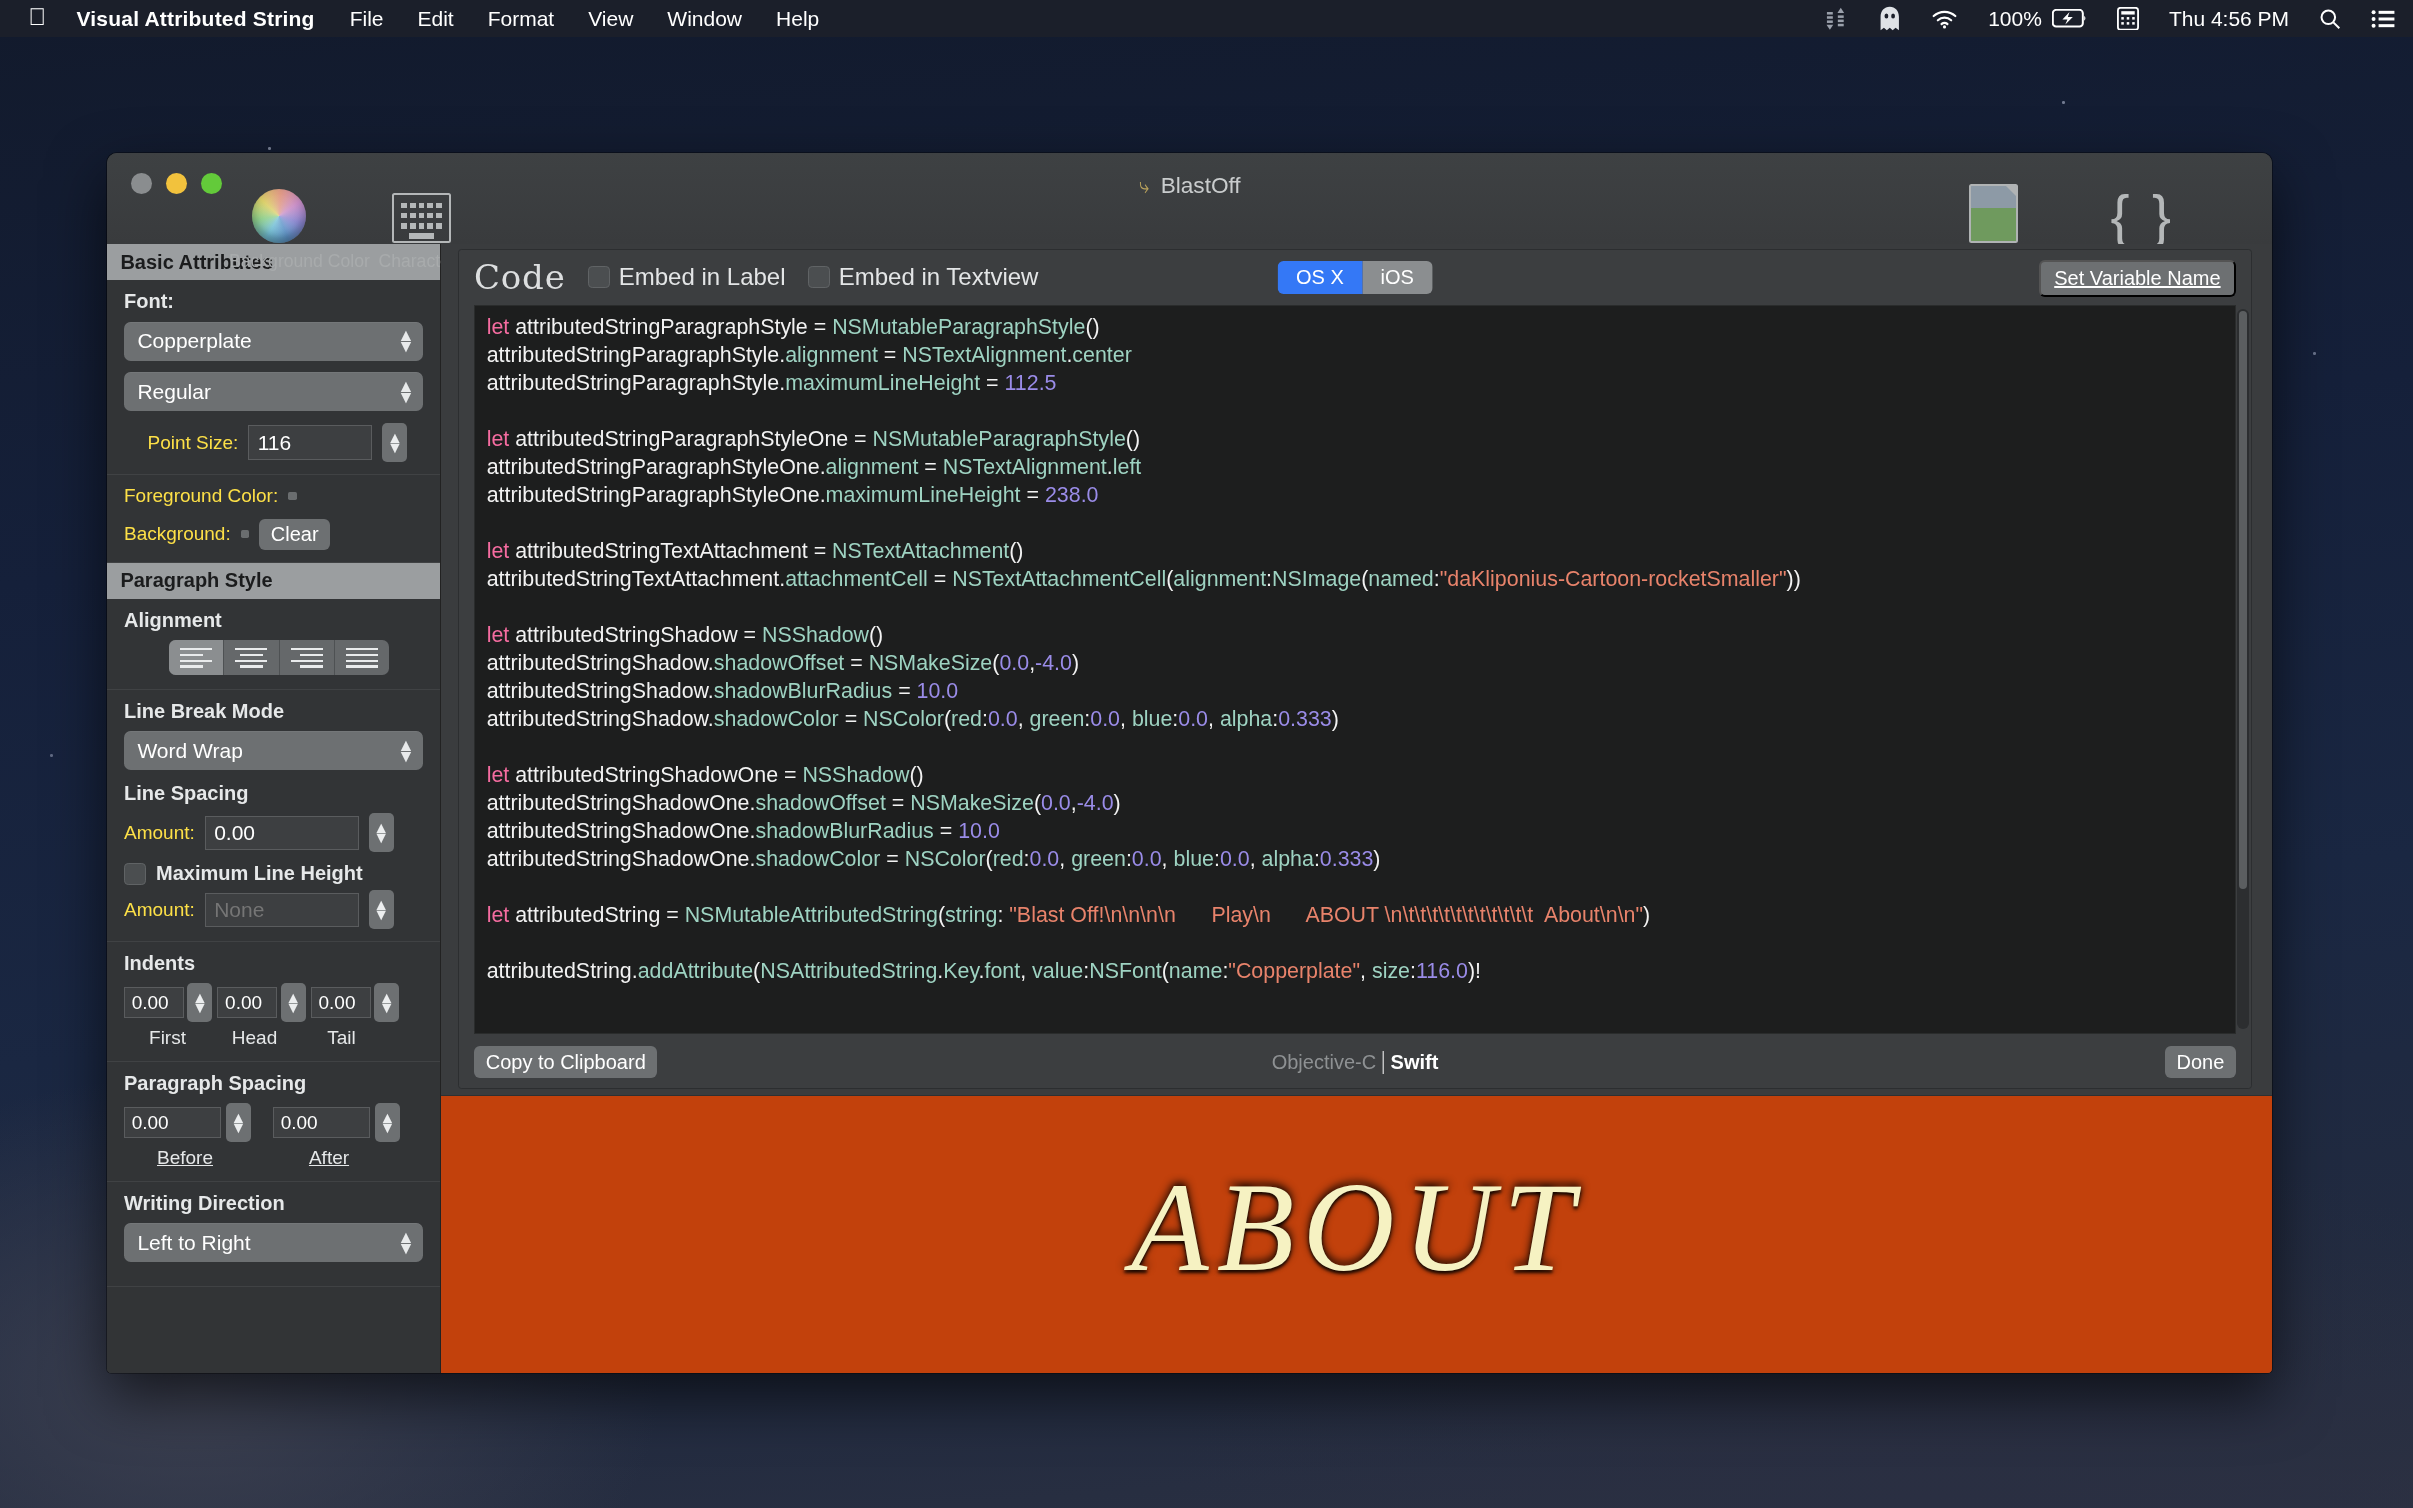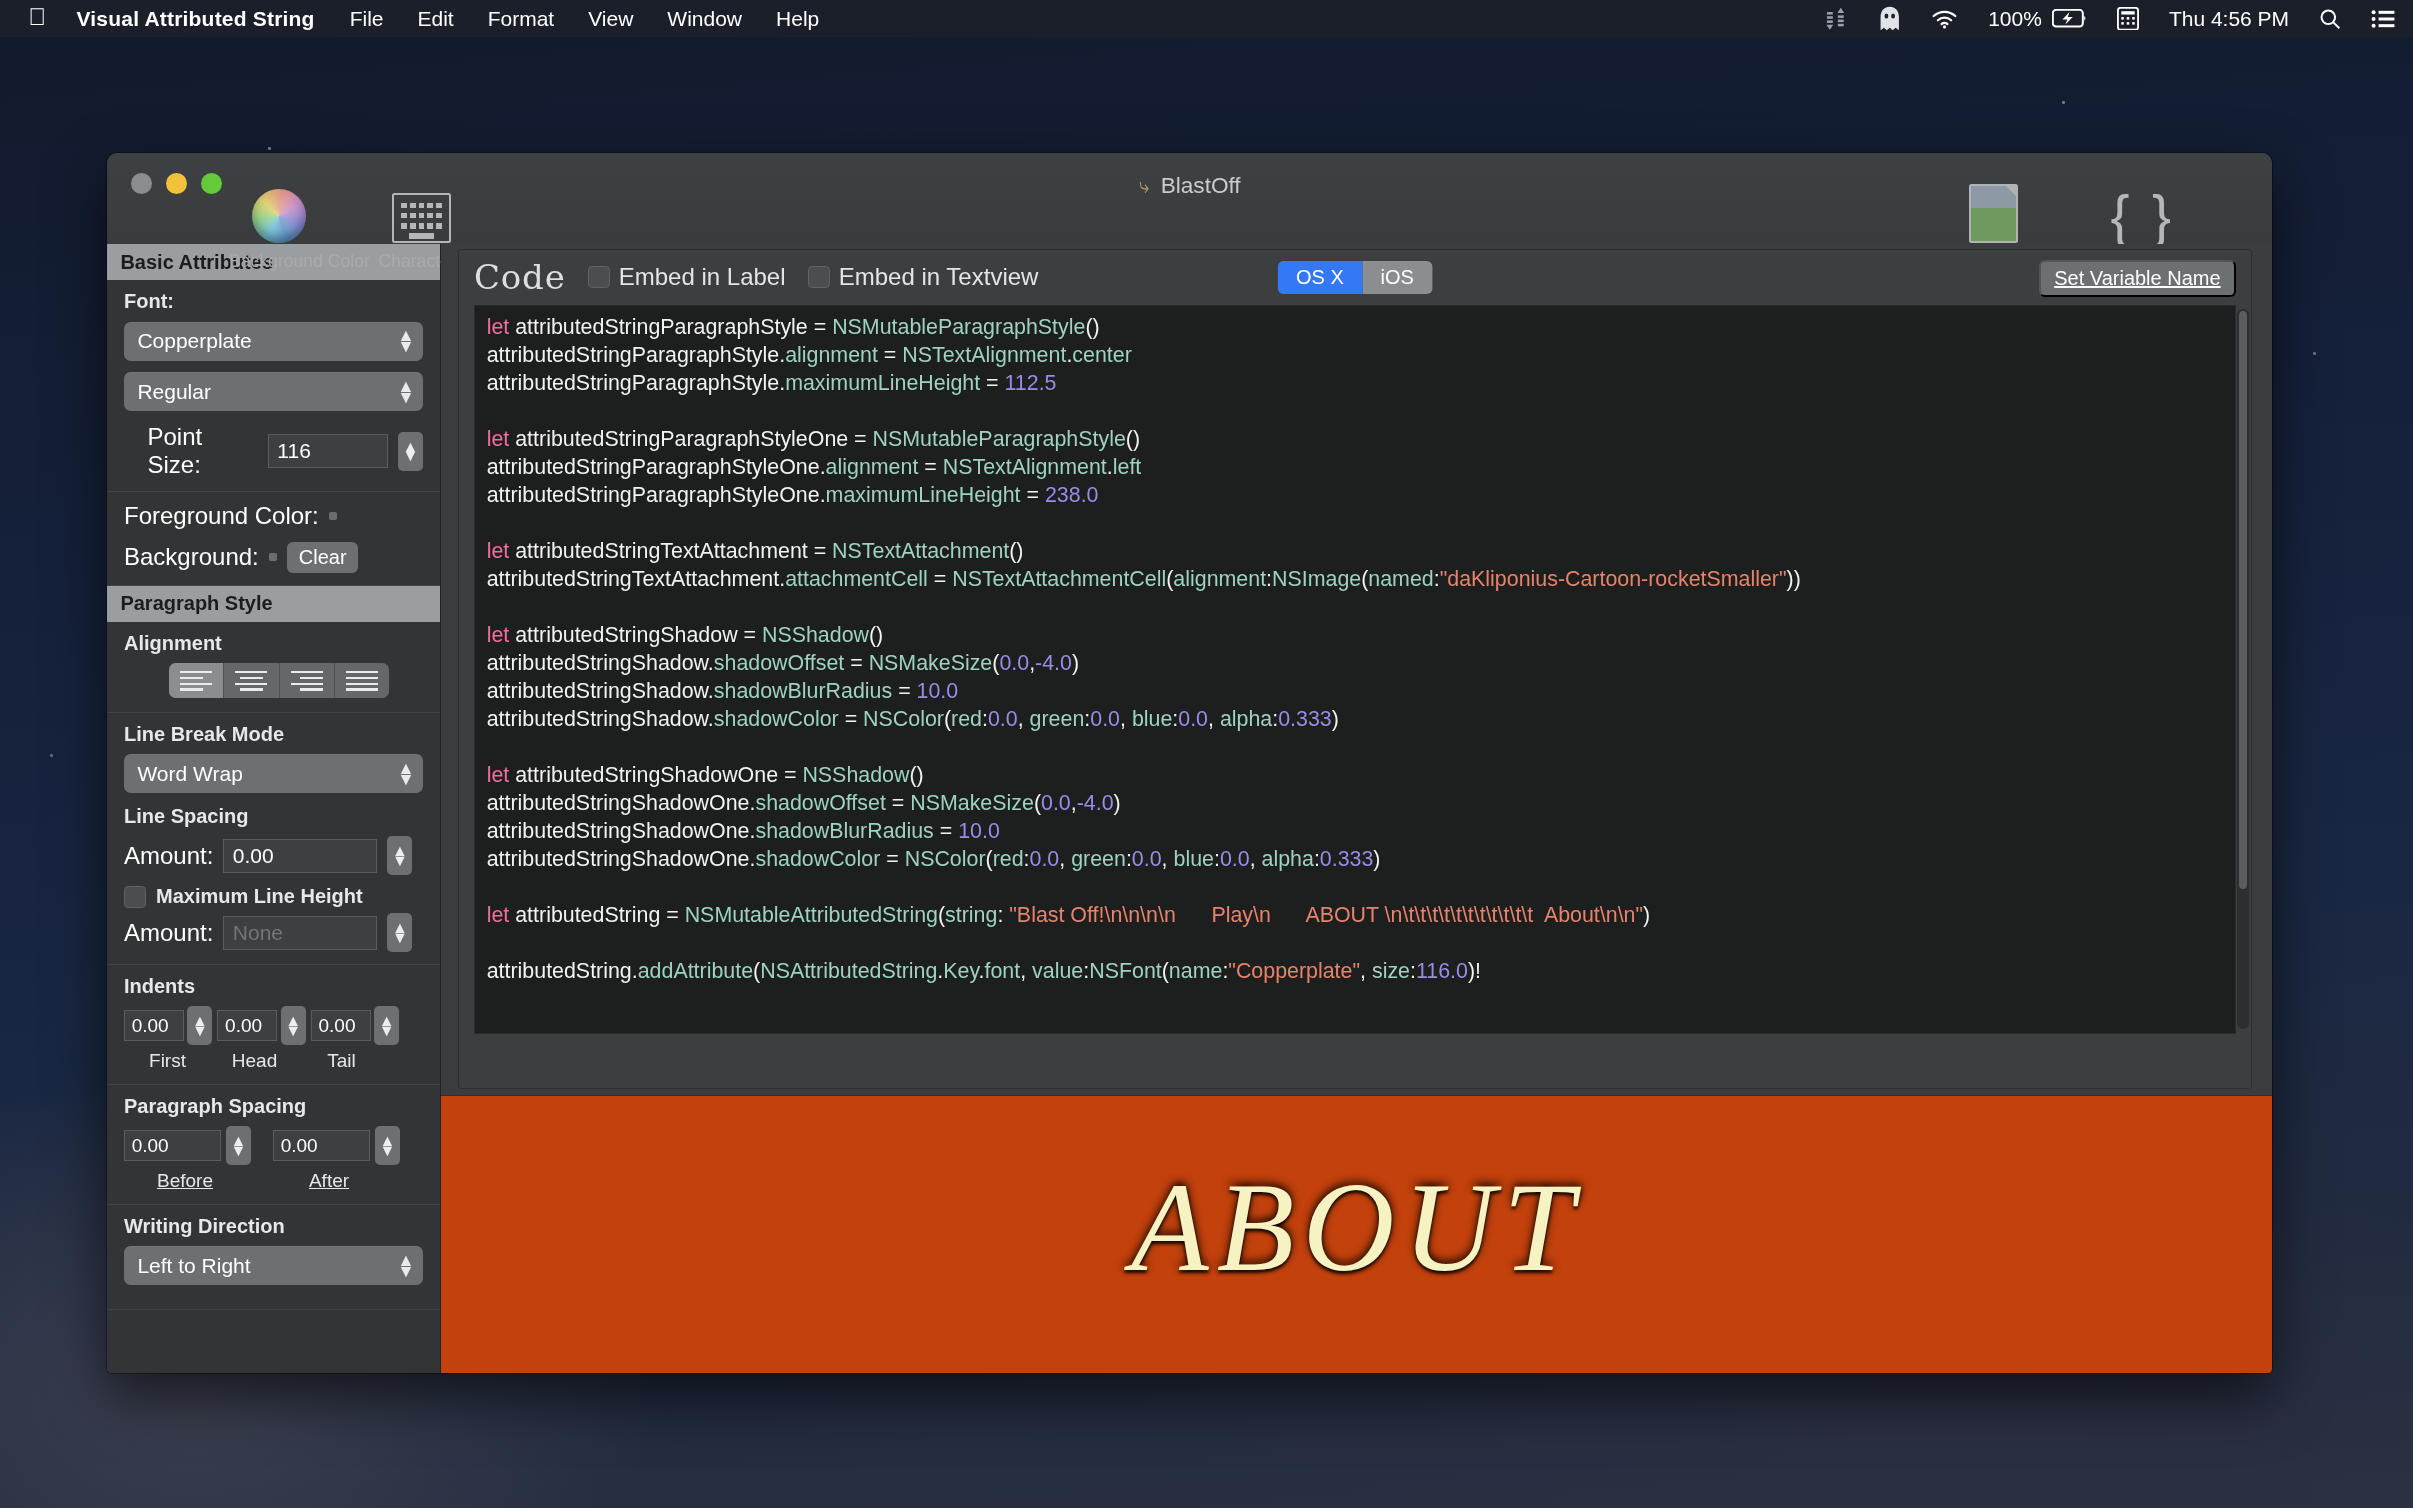--- a/index.html
+++ b/index.html
@@ -102,21 +102,21 @@
   .popup {
     position:relative; background:#6d7072; border-radius:6.7px;
     color:#fff; font-size:21px; padding:7.5px 39px 7.5px 13.4px;
     margin-bottom:11.7px; box-shadow:0 0.8px 0 rgba(255,255,255,.07) inset;
   }
   .popup .chev {
     position:absolute; right:8.4px; top:50%; transform:translateY(-50%);
     display:flex; flex-direction:column; line-height:.62; font-size:17.6px; color:#e8eaeb;
   }
   .row { display:flex; align-items:center; gap:10px; }
-  .flab { color:#ffffff; font-size:24px; }
+  .flab { color:#fde047; font-size:19px; }
   .field {
     background:#3d3f41; border:0.8px solid #5a5c5e; color:#fff;
     font-size:21px; padding:4.2px 8.4px; min-width:0;
   }
   .field.ph { color:#8c8f91; }
   .stepper {
     width:25px; height:39px; border-radius:5px; background:#6d7072;
     display:flex; flex-direction:column; align-items:center; justify-content:center;
     line-height:.6; font-size:16px; color:#eceeef; flex:0 0 25px;
   }
@@ -590,20 +590,28 @@
 attributedStringShadowOne.<span class="ty">shadowBlurRadius</span> = <span class="num">10.0</span>
 attributedStringShadowOne.<span class="ty">shadowColor</span> = <span class="ty">NSColor</span>(<span class="ty">red</span>:<span class="num">0.0</span>, <span class="ty">green</span>:<span class="num">0.0</span>, <span class="ty">blue</span>:<span class="num">0.0</span>, <span class="ty">alpha</span>:<span class="num">0.333</span>)
 
 <span class="kw">let</span> attributedString = <span class="ty">NSMutableAttributedString</span>(<span class="ty">string</span>: <span class="str">"Blast Off!\n\n\n\n      Play\n      ABOUT \n\t\t\t\t\t\t\t\t\t\t\t  About\n\n"</span>)
 
 attributedString.<span class="ty">addAttribute</span>(<span class="ty">NSAttributedString</span>.<span class="ty">Key</span>.<span class="ty">font</span>, <span class="ty">value</span>:<span class="ty">NSFont</span>(<span class="ty">name</span>:<span class="str">"Copperplate"</span>, <span class="ty">size</span>:<span class="num">116.0</span>)!</div>
         <div class="scroll">
             <i></i>
           </div>
 
+        <div class="cpbot">
+          <button class="btn">Copy to Clipboard</button>
+          <span class="mid">
+            <span class="objc">Objective-C</span>
+            <span class="swift">Swift</span>
+          </span>
+          <button class="btn" style="margin-left:auto;">Done</button>
+        </div>
       </div>
 
       <div class="preview">
         <span class="abt">ABOUT</span>
       </div>
     </div>
   </div>
 </div>
 
 

